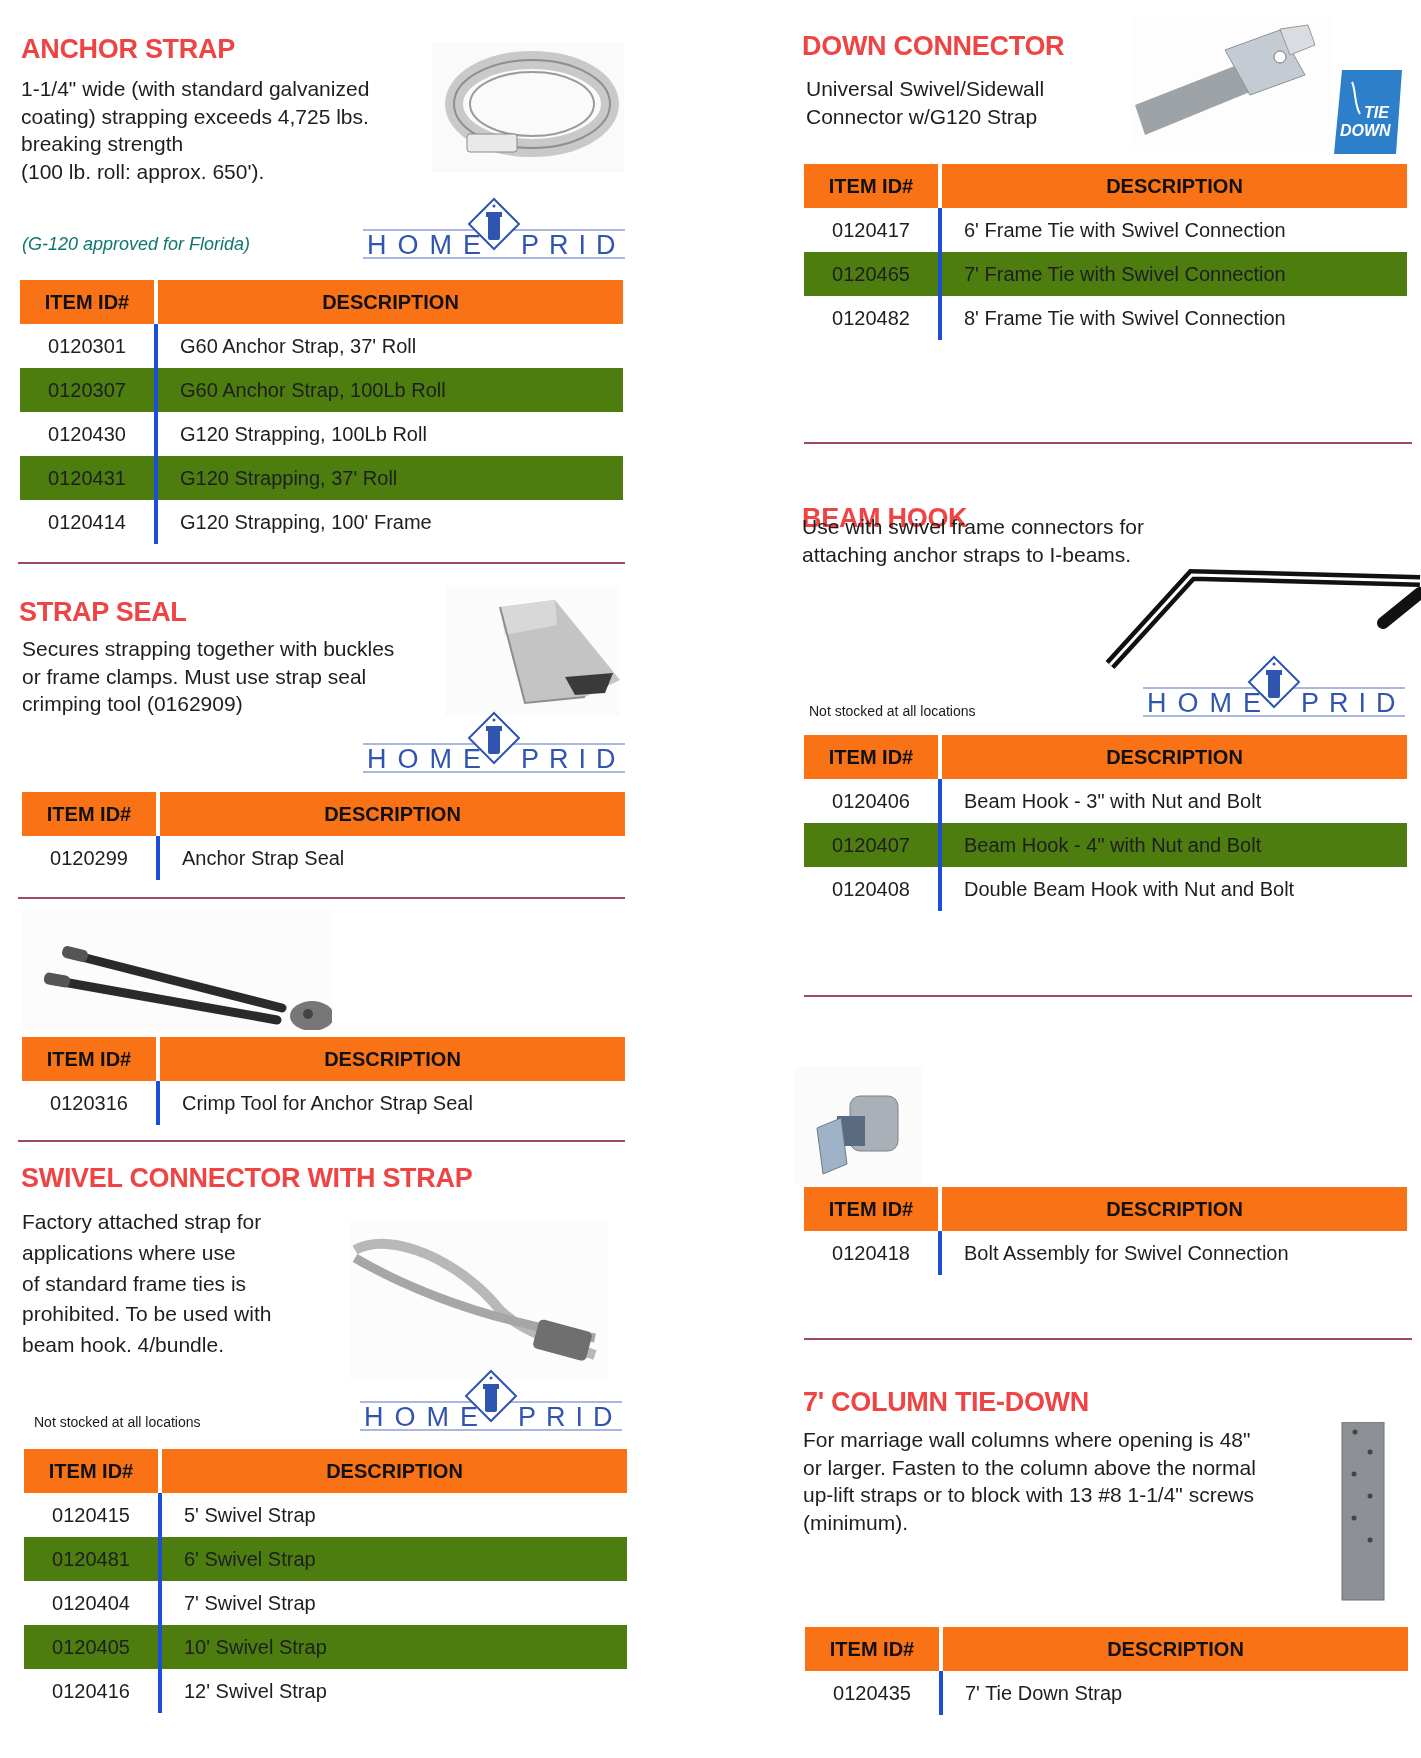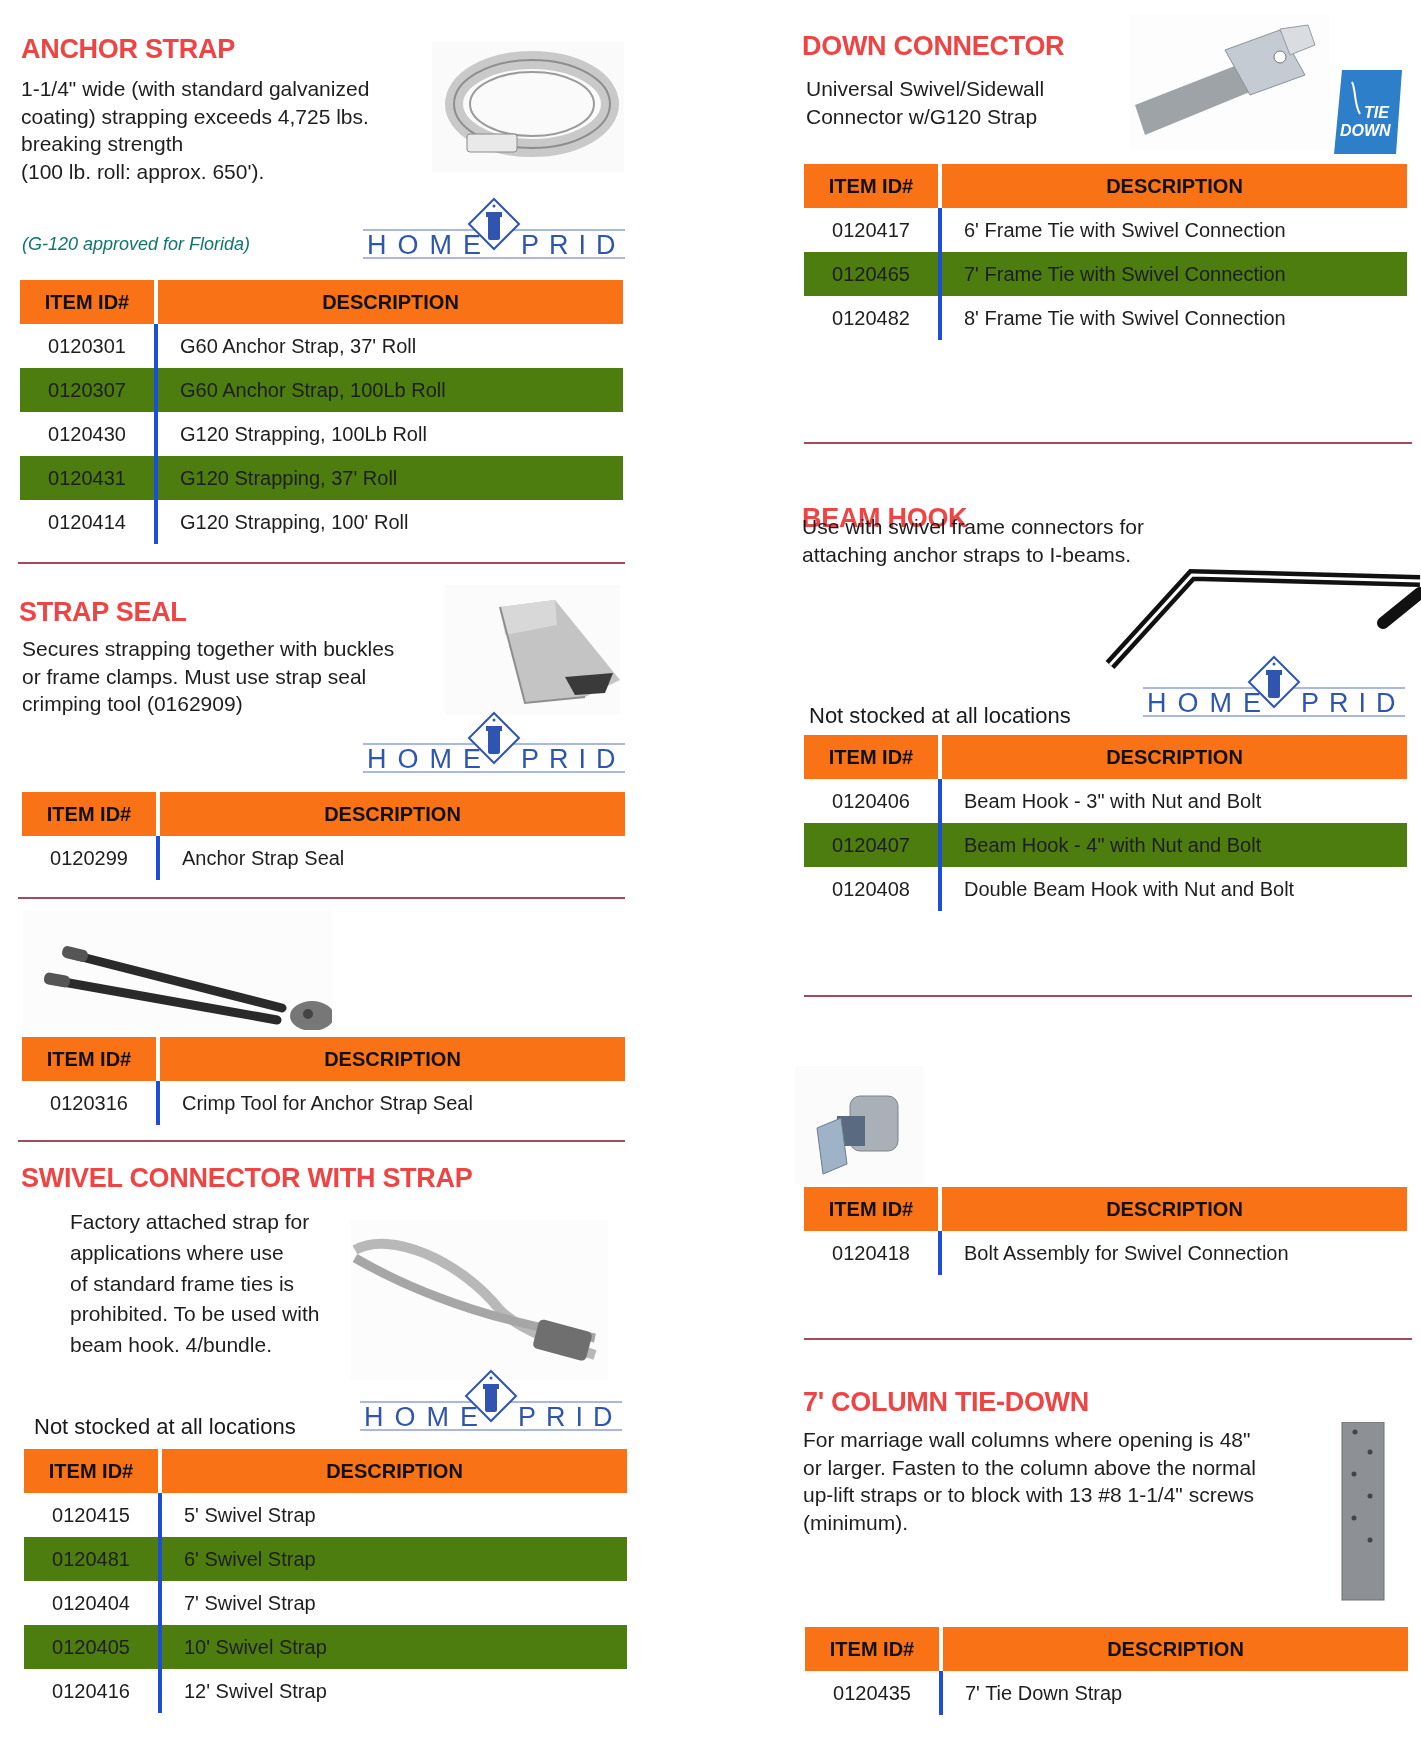--- a/index.html
+++ b/index.html
@@ -1,21 +1,21 @@
 <!DOCTYPE html>
 <html><head>
 <meta charset="utf-8">
 <style>
   * { box-sizing: border-box; margin: 0; padding: 0; }
   html, body { width: 1421px; height: 1758px; background: #ffffff; overflow: hidden; }
   body { position: relative; font-family: "Liberation Sans", "DejaVu Sans", sans-serif; color: #1e1e1e; }
   .heading { position: absolute; color: #ef4444; font-weight: bold; font-size: 27px; letter-spacing: -0.3px; line-height: 30px; white-space: nowrap; }
   .desc { position: absolute; font-size: 21px; line-height: 27.6px; color: #1e1e1e; white-space: pre-line; }
   .note { position: absolute; font-size: 18px; font-style: italic; color: #0f766e; }
-  .stock { position: absolute; font-size: 22px; font-weight: normal; color: #1a1a1a; }
+  .stock { position: absolute; font-size: 14px; font-weight: normal; color: #1a1a1a; }
   .divider { position: absolute; height: 2px; background: #a24a5e; }
   table.items { position: absolute; border-collapse: separate; border-spacing: 0; table-layout: fixed; }
   table.items th { background: #f97316; font-weight: bold; font-size: 20px; height: 44px; color: #111; text-align: center; }
   table.items th.col-id { border-right: 4px solid #ffffff; }
   table.items td { font-size: 20px; height: 44px; color: #1e1e1e; }
   table.items td.col-id { text-align: center; border-right: 4px solid #1d4ed8; }
   table.items td.col-desc { padding-left: 22px; }
   table.items tr.alt td { background: #4d7c0f; }
   .logo { position: absolute; width: 262px; height: 64px; }
   .img { position: absolute; }
@@ -71,21 +71,21 @@
     <tr>
         <td class="col-id">0120430</td>
         <td class="col-desc">G120 Strapping, 100Lb Roll</td>
       </tr>
     <tr class="alt">
         <td class="col-id">0120431</td>
         <td class="col-desc">G120 Strapping, 37' Roll</td>
       </tr>
     <tr>
         <td class="col-id">0120414</td>
-        <td class="col-desc">G120 Strapping, 100' Roll</td>
+        <td class="col-desc">G120 Strapping, 100' Frame</td>
       </tr>
   </tbody>
 </table>
 <div class="divider" style="left:18px; top:562px; width:607px;"></div>
 
 <div class="heading" style="left:19px; top:597px;">STRAP SEAL</div>
 <div class="desc" style="left:22px; top:635px; width:430px;">Secures strapping together with buckles
 or frame clamps. Must use strap seal
 crimping tool (0162909)</div>
 <svg class="img" style="left:445px; top:585px;" width="175" height="130" viewBox="0 0 175 130">
@@ -150,21 +150,21 @@
   <tbody>
     <tr>
         <td class="col-id">0120316</td>
         <td class="col-desc">Crimp Tool for Anchor Strap Seal</td>
       </tr>
   </tbody>
 </table>
 <div class="divider" style="left:18px; top:1140px; width:607px;"></div>
 
 <div class="heading" style="left:21px; top:1163px;">SWIVEL CONNECTOR WITH STRAP</div>
-<div class="desc" style="left:22px; top:1207px; width:320px; line-height:30.8px;margin-left:48px;">Factory attached strap for
+<div class="desc" style="left:22px; top:1207px; width:320px; line-height:30.8px;">Factory attached strap for
 applications where use
 of standard frame ties is
 prohibited. To be used with
 beam hook. 4/bundle.</div>
 <svg class="img" style="left:350px; top:1220px;" width="258" height="160" viewBox="0 0 258 160">
   <rect width="258" height="160" fill="#fcfcfc"></rect>
   <path d="M5,30 C40,10 110,40 150,90 C170,110 200,120 245,135" fill="none" stroke="#b8b8b8" stroke-width="10"></path>
   <path d="M5,38 C60,70 120,90 160,100 C190,108 215,112 245,118" fill="none" stroke="#a6a6a6" stroke-width="9"></path>
   <rect x="185" y="105" width="55" height="30" rx="5" fill="#6f6f6f" transform="rotate(15 212 120)"></rect>
 </svg>

